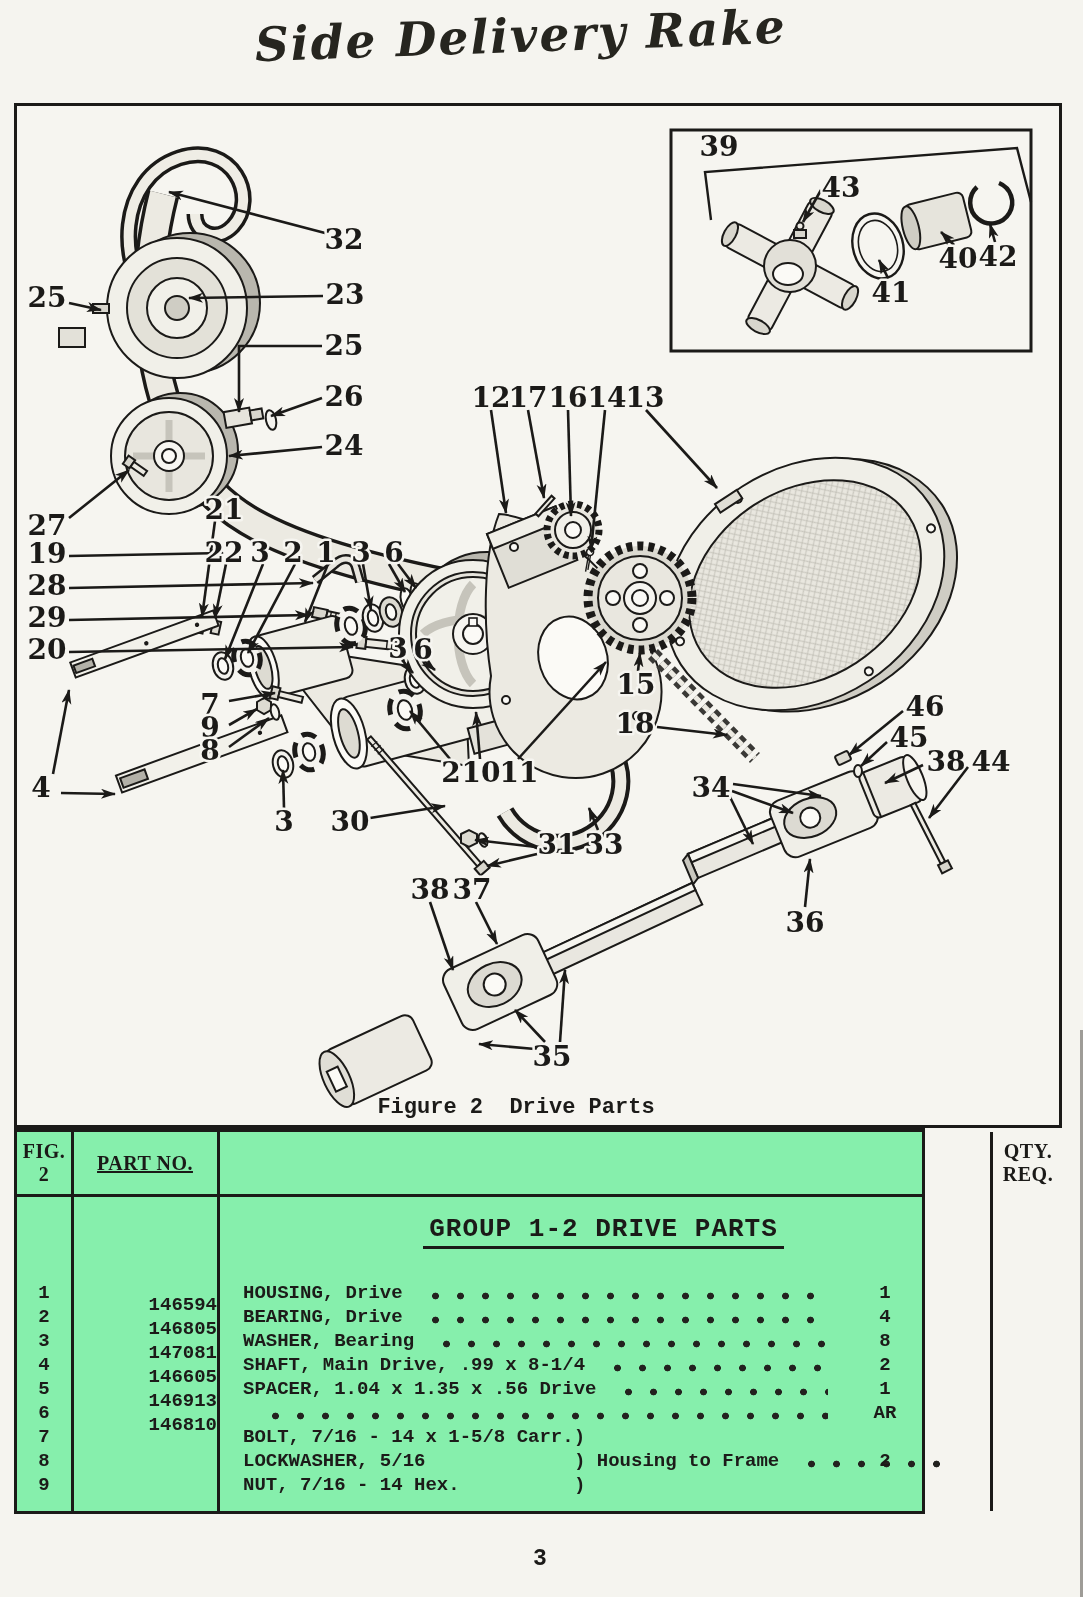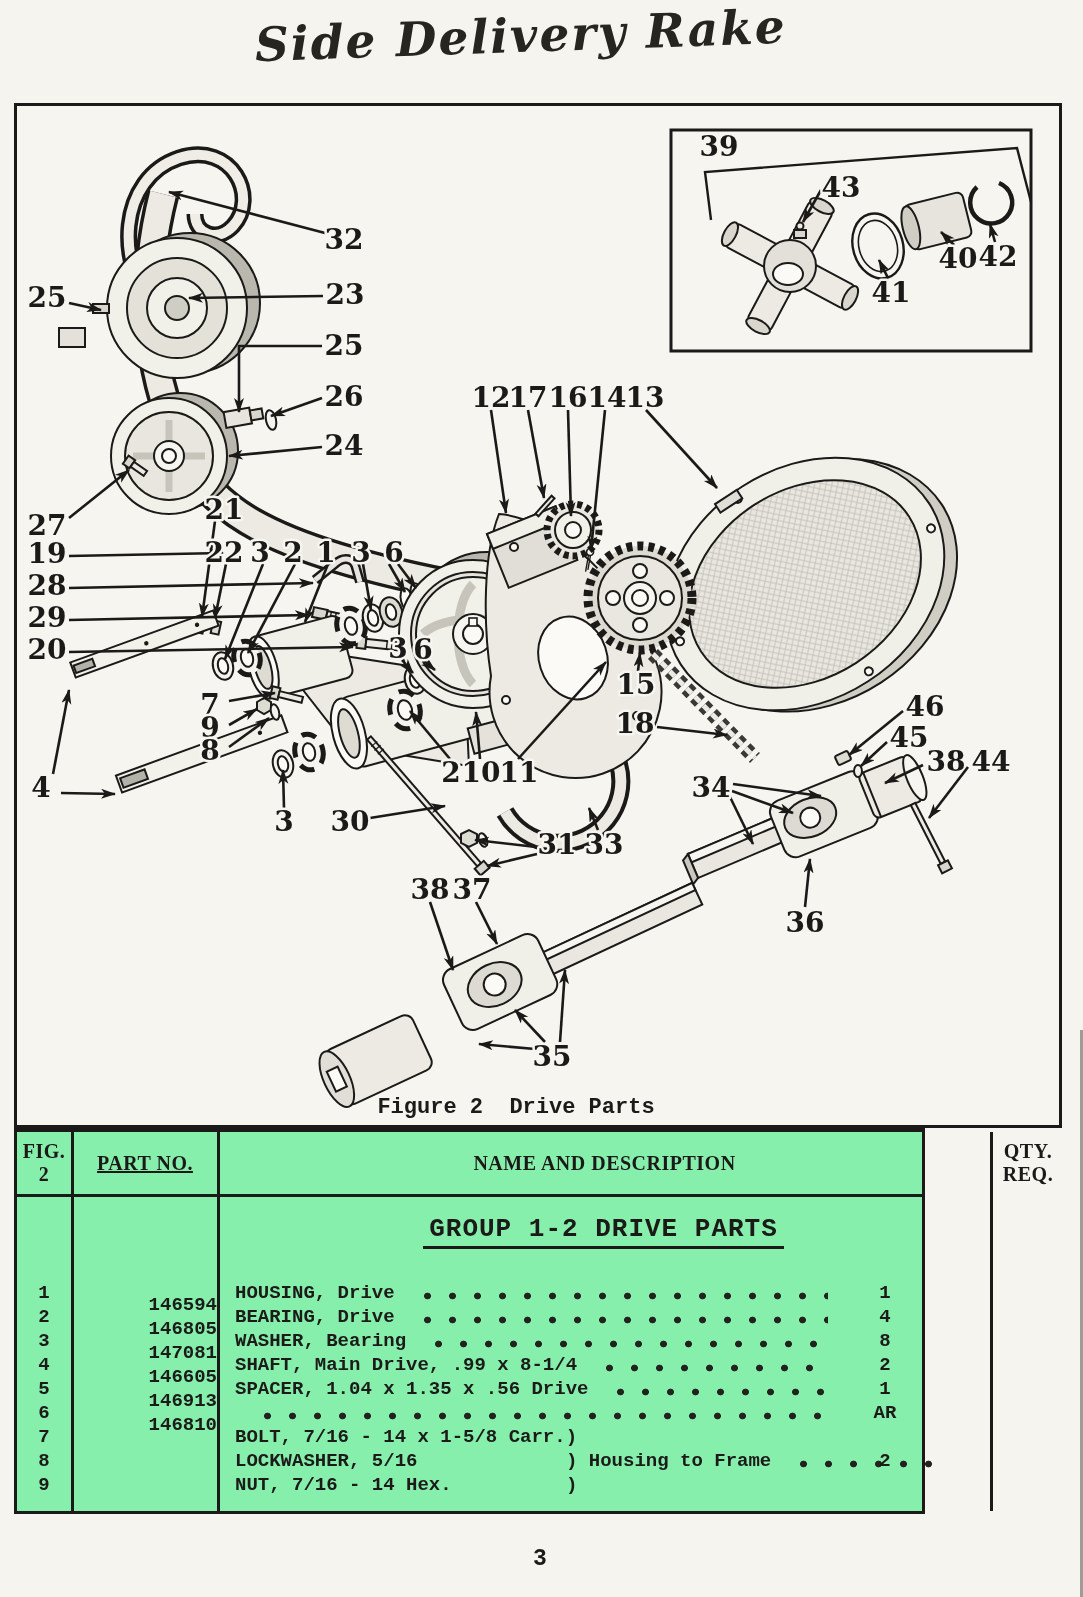--- a/index.html
+++ b/index.html
@@ -51,21 +51,21 @@
   .th-qty { left:975px; width:72px; }
   .group-title { position:absolute; top:82px; left:200px; width:773px; text-align:center; }
   .group-title span {
     font-weight:bold; font-size:26px; letter-spacing:1px;
     border-bottom:3px solid #1b1a18; padding:0 6px 2px;
   }
   .rows { position:absolute; top:149px; left:0; width:100%; }
   .t-row { display:flex; height:24px; align-items:center; font-weight:bold; font-size:19px; color:#1c1b19; }
   .c-fig  { width:54px; text-align:center; flex:none; }
   .c-part { width:146px; text-align:right; flex:none;margin-top:24px; }
-  .c-desc { flex:1; display:flex; align-items:baseline; padding-left:18px; padding-right:12px; min-width:0; white-space:pre; }
+  .c-desc { flex:1; display:flex; align-items:baseline; padding-left:26px; padding-right:12px; min-width:0; white-space:pre; }
   .c-qty  { width:74px; text-align:center; flex:none; }
   .desc-t.w-note { width:331px; flex:none; }
   .dots {
     flex:1; height:10px; align-self:center; margin:5px 8px 0 16px;
     background-image:radial-gradient(circle, #23221f 3.1px, rgba(0,0,0,0) 3.7px);
     background-size:25px 10px; background-repeat:repeat-x; background-position:4px 50%;
   }
   .dots.short { flex:none; width:148px; }
   .fill { flex:1; }
   .pagenum {
@@ -509,21 +509,20 @@
   <div class="vline vl1"></div>
   <div class="vline vl2"></div>
   <div class="vline vl3"></div>
   <div class="hline"></div>
 
   <div class="th th-fig">
     <div>FIG.</div>
     <div>2</div>
   </div>
   <div class="th th-part">PART NO.</div>
-  <div class="th th-desc">NAME AND DESCRIPTION</div>
   <div class="th th-qty">
     <div>QTY.</div>
     <div>REQ.</div>
   </div>
 
   <div class="group-title">
     <span>GROUP 1-2 DRIVE PARTS</span>
   </div>
 
   <div class="rows" id="rows">

